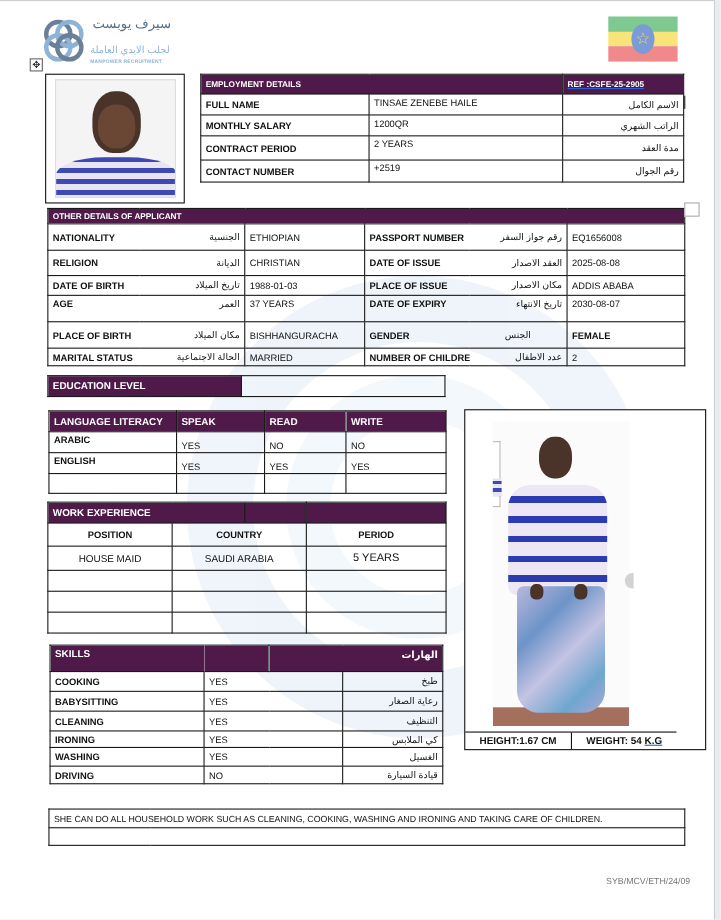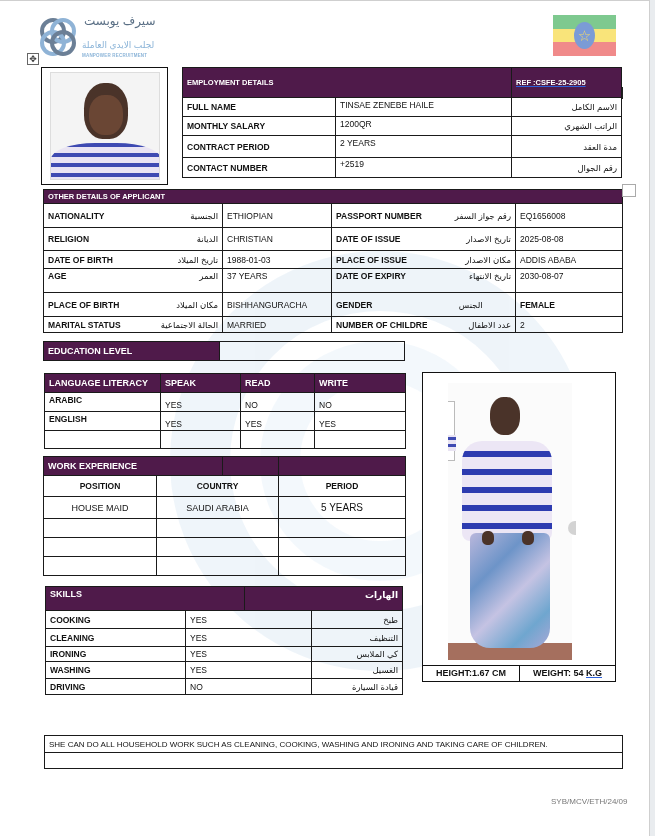--- a/index.html
+++ b/index.html
@@ -65,21 +65,21 @@
     </div>
   </div>
 
   <table style="left:182px;top:66px;width:439px;">
     <colgroup>
         <col style="width:153px">
         <col style="width:176px">
         <col style="width:110px">
       </colgroup>
     <tbody>
-        <tr class="hdr" style="height:30px;">
+        <tr class="hdr" style="height:18px;">
       <td colspan="2" style="font-size:7.5px;">EMPLOYMENT DETAILS</td>
       <td style="font-size:7.5px;"><span class="ref-link">REF :CSFE-25-2905</span></td>
     </tr>
     <tr style="height:19px;">
       <td class="b">FULL NAME</td>
       <td style="vertical-align:top;padding-top:2px;">TINSAE ZENEBE HAILE</td>
       <td class="ar">الاسم الكامل</td>
     </tr>
     <tr style="height:19px;">
       <td class="b">MONTHLY SALARY</td>
@@ -119,21 +119,21 @@
       <td>ETHIOPIAN</td>
       <td class="b" style="border-right:none;">PASSPORT NUMBER</td>
       <td class="ar" style="border-left:none;">رقم جواز السفر</td>
       <td>EQ1656008</td>
     </tr>
     <tr style="height:23px;">
       <td class="b" style="border-right:none;">RELIGION</td>
       <td class="ar" style="border-left:none;">الديانة</td>
       <td>CHRISTIAN</td>
       <td class="b" style="border-right:none;">DATE OF ISSUE</td>
-      <td class="ar" style="border-left:none;">تاريخ الاصدار</td>
+      <td class="ar" style="border-left:none;">العقد الاصدار</td>
       <td>2025-08-08</td>
     </tr>
     <tr style="height:18px;">
       <td class="b" style="border-right:none;">DATE OF BIRTH</td>
       <td class="ar" style="border-left:none;">تاريخ الميلاد</td>
       <td>1988-01-03</td>
       <td class="b" style="border-right:none;">PLACE OF ISSUE</td>
       <td class="ar" style="border-left:none;">مكان الاصدار</td>
       <td>ADDIS ABABA</td>
     </tr>
@@ -268,20 +268,25 @@
       <td colspan="1" style="font-size:9px;vertical-align:top;padding-top:2px;border-right:none;">SKILLS</td>
       <td colspan="1" style="border-left:none;border-right:1px solid #1a1a1a;"></td>
       <td colspan="2" class="ar" style="font-size:9px;vertical-align:top;padding-top:3px;">الهارات</td>
     </tr>
     <tr style="height:18px;">
       <td class="b">COOKING</td>
       <td colspan="2">YES</td>
       <td class="ar">طبخ</td>
     </tr>
     <tr style="height:18px;">
+      <td class="b">BABYSITTING</td>
+      <td colspan="2">YES</td>
+      <td class="ar">رعاية الصغار</td>
+    </tr>
+    <tr style="height:18px;">
       <td class="b">CLEANING</td>
       <td colspan="2">YES</td>
       <td class="ar">التنظيف</td>
     </tr>
     <tr style="height:15px;">
       <td class="b">IRONING</td>
       <td colspan="2">YES</td>
       <td class="ar">كي الملابس</td>
     </tr>
     <tr style="height:17px;">
@@ -290,21 +295,21 @@
       <td class="ar">الغسيل</td>
     </tr>
     <tr style="height:16px;">
       <td class="b">DRIVING</td>
       <td colspan="2">NO</td>
       <td class="ar">قيادة السيارة</td>
     </tr>
   </tbody>
     </table>
 
-  <div class="photo-box" style="left:422px;top:371px;width:194px;height:310px;">
+  <div class="photo-box" style="left:422px;top:371px;width:220px;height:310px;">
     <div style="position:absolute;left:25px;top:10px;width:124px;height:277px;background:#fbfbfb;overflow:hidden;">
       <div style="position:absolute;left:0;top:260px;width:124px;height:17px;background:#a56f5e;"></div>
       <div style="position:absolute;left:-1px;top:18px;width:8px;height:60px;border:1px solid #bbb;border-left:none;background:#fff;"></div>
       <div style="position:absolute;left:-1px;top:52px;width:9px;height:16px;background:repeating-linear-gradient(0deg,#e9e4f3 0 4px,#3e4ab2 4px 7px);"></div>
       <div style="position:absolute;left:42px;top:14px;width:30px;height:38px;border-radius:45%;background:#4a3329;"></div>
       <div style="position:absolute;left:14px;top:58px;width:90px;height:100px;border-radius:20px 20px 8px 8px;background:repeating-linear-gradient(0deg,#ece6f5 0 12px,#2d3bb0 12px 18px);"></div>
       <div style="position:absolute;left:22px;top:150px;width:80px;height:115px;border-radius:6px 6px 20px 20px;background:linear-gradient(135deg,#b9b7dc 0%,#6d94c8 30%,#c5c3e3 55%,#6fa6cf 80%,#a9a8d6 100%);"></div>
       <div style="position:absolute;left:34px;top:148px;width:12px;height:14px;border-radius:40%;background:#4a3329;"></div>
       <div style="position:absolute;left:74px;top:148px;width:12px;height:14px;border-radius:40%;background:#4a3329;"></div>
     </div>

